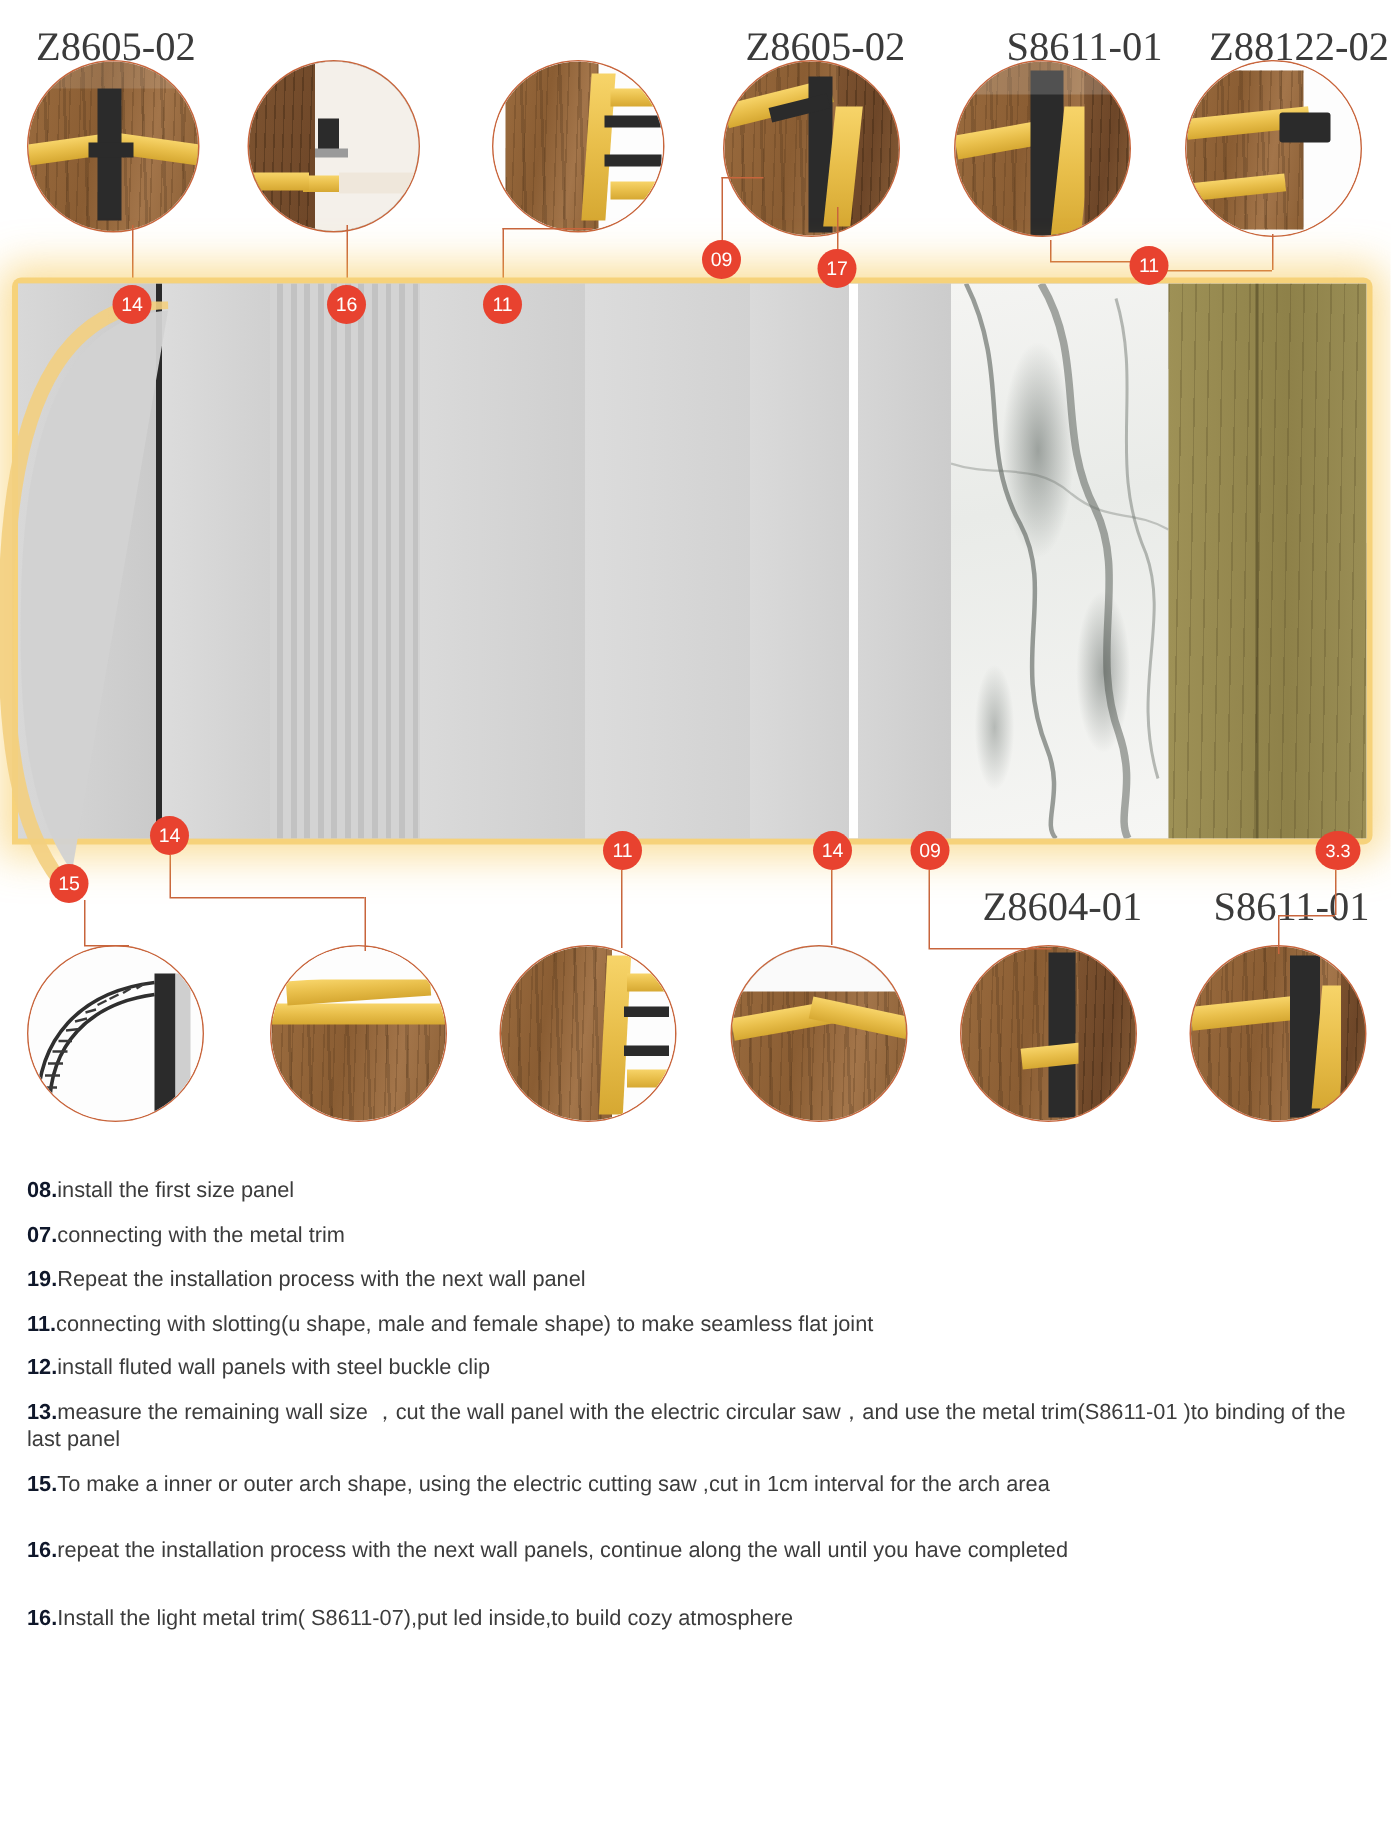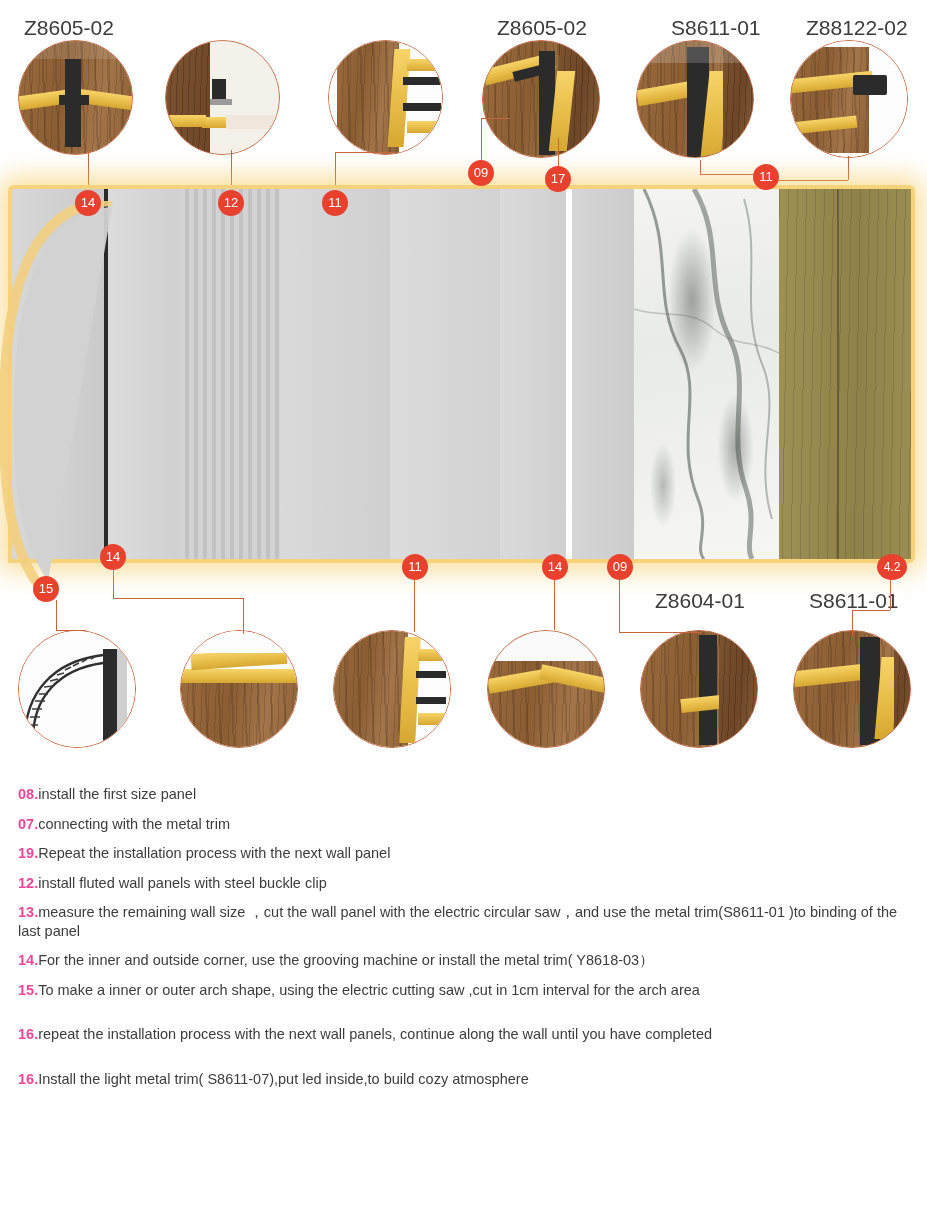--- a/index.html
+++ b/index.html
@@ -14,23 +14,23 @@
   .page {
     position: relative;
     width: 927px;
     height: 1231px;
     background: #fff;
   }
 
   
   .code-label {
     position: absolute;
-    font-size: 21px;
+    font-size: 27px;
     color: #3b3b3b;
-    font-family: Liberation Sans, sans-serif;
+    font-family: Liberation Serif, serif;
     white-space: nowrap;
   }
 
   
   .detail {
     position: absolute;
     border-radius: 50%;
     border: 1px solid #c8653c;
     overflow: hidden;
     background: #fff;
@@ -113,21 +113,21 @@
   
   .instructions {
     position: absolute;
     left: 18px; top: 785px;
     width: 890px;
     font-size: 14.5px;
     line-height: 1.28;
     color: #3c3c3c;
   }
   .ins-line { margin-bottom: 11px; }
-  .ins-line .num { color: #ec4899; font-weight: bold; }
+  .ins-line .num { color: #0f172a; font-weight: bold; }
   .gap-sm { margin-top: 10px; }
   .gap-md { margin-top: 26px; }
 </style>
 </head>
 <body>
 
 <div class="page">
 
   <div class="code-label" style="left:24px; top:16px;">Z8605-02</div>
   <div class="code-label" style="left:497px; top:16px;">Z8605-02</div>
@@ -198,21 +198,21 @@
       <div class="gold" style="left:0; top:34px; width:82px; height:14px; transform:rotate(-6deg);"></div>
       <div class="blk" style="left:62px; top:34px; width:34px; height:20px; border-radius:2px;"></div>
       <div class="gold" style="left:0; top:78px; width:66px; height:12px; transform:rotate(-6deg);"></div>
     </div>
   </div>
 
   <div class="badge" style="left:468px; top:160px;">09</div>
   <div class="badge" style="left:545px; top:166px;">17</div>
   <div class="badge" style="left:753px; top:164px;">11</div>
   <div class="badge" style="left:75px;  top:190px;">14</div>
-  <div class="badge" style="left:218px; top:190px;">12</div>
+  <div class="badge" style="left:218px; top:190px;">16</div>
   <div class="badge" style="left:322px; top:190px;">11</div>
 
   <div class="lead" style="left:88px;  top:150px; width:1px; height:42px;"></div>
   <div class="lead" style="left:231px; top:150px; width:1px; height:42px;"></div>
   <div class="lead" style="left:335px; top:152px; width:1px; height:40px;"></div>
   <div class="lead" style="left:335px; top:152px; width:60px; height:1px;"></div>
   <div class="lead" style="left:481px; top:118px; width:1px; height:44px;"></div>
   <div class="lead" style="left:481px; top:118px; width:28px; height:1px;"></div>
   <div class="lead" style="left:558px; top:138px; width:1px; height:30px;"></div>
   <div class="lead" style="left:700px; top:160px; width:1px; height:14px;"></div>
@@ -266,21 +266,21 @@
         <path d="M112,6 C48,10 16,76 14,200 C12,298 24,346 48,380" fill="#d2d2d2" stroke="none" opacity=".95"></path>
       </svg>
     </div>
   </div>
 
   <div class="badge" style="left:33px;  top:576px;">15</div>
   <div class="badge" style="left:100px; top:544px;">14</div>
   <div class="badge" style="left:402px; top:554px;">11</div>
   <div class="badge" style="left:542px; top:554px;">14</div>
   <div class="badge" style="left:607px; top:554px;">09</div>
-  <div class="badge" style="left:877px; top:554px; width:30px; font-size:12px;">4.2</div>
+  <div class="badge" style="left:877px; top:554px; width:30px; font-size:12px;">3.3</div>
 
   <div class="lead" style="left:56px;  top:600px; width:1px; height:30px;"></div>
   <div class="lead" style="left:56px;  top:630px; width:30px; height:1px;"></div>
   <div class="lead" style="left:113px; top:570px; width:1px; height:28px;"></div>
   <div class="lead" style="left:113px; top:598px; width:130px; height:1px;"></div>
   <div class="lead" style="left:243px; top:598px; width:1px; height:36px;"></div>
   <div class="lead" style="left:414px; top:580px; width:1px; height:52px;"></div>
   <div class="lead" style="left:554px; top:580px; width:1px; height:50px;"></div>
   <div class="lead" style="left:619px; top:580px; width:1px; height:52px;"></div>
   <div class="lead" style="left:619px; top:632px; width:82px; height:1px;"></div>
@@ -373,29 +373,29 @@
   <div class="instructions">
     <div class="ins-line">
       <span class="num">08.</span><span>install the first size panel</span>
     </div>
     <div class="ins-line">
       <span class="num">07.</span><span>connecting with the metal trim</span>
     </div>
     <div class="ins-line">
       <span class="num">19.</span><span>Repeat the installation process with the next wall panel</span>
     </div>
+    <div class="ins-line">
+      <span class="num">11.</span><span>connecting with slotting(u shape, male and female shape) to make seamless flat joint</span>
+    </div>
     <div class="ins-line gap-sm">
       <span class="num">12.</span><span>install fluted wall panels with steel buckle clip</span>
     </div>
     <div class="ins-line">
       <span class="num">13.</span><span>measure the remaining wall size ，cut the wall panel with the electric circular saw，and use the metal trim(S8611-01 )to binding of the last panel</span>
     </div>
-    <div class="ins-line">
-      <span class="num">14.</span><span>For the inner and outside corner, use the grooving machine or install the metal trim( Y8618-03）</span>
-    </div>
     <div class="ins-line gap-sm">
       <span class="num">15.</span><span>To make a inner or outer arch shape, using the electric cutting saw ,cut in 1cm interval for the arch area</span>
     </div>
     <div class="ins-line gap-md">
       <span class="num">16.</span><span>repeat the installation process with the next wall panels, continue along the wall until you have completed</span>
     </div>
     <div class="ins-line gap-md">
       <span class="num">16.</span><span>Install the light metal trim( S8611-07),put  led inside,to build cozy atmosphere</span>
     </div>
   </div>

